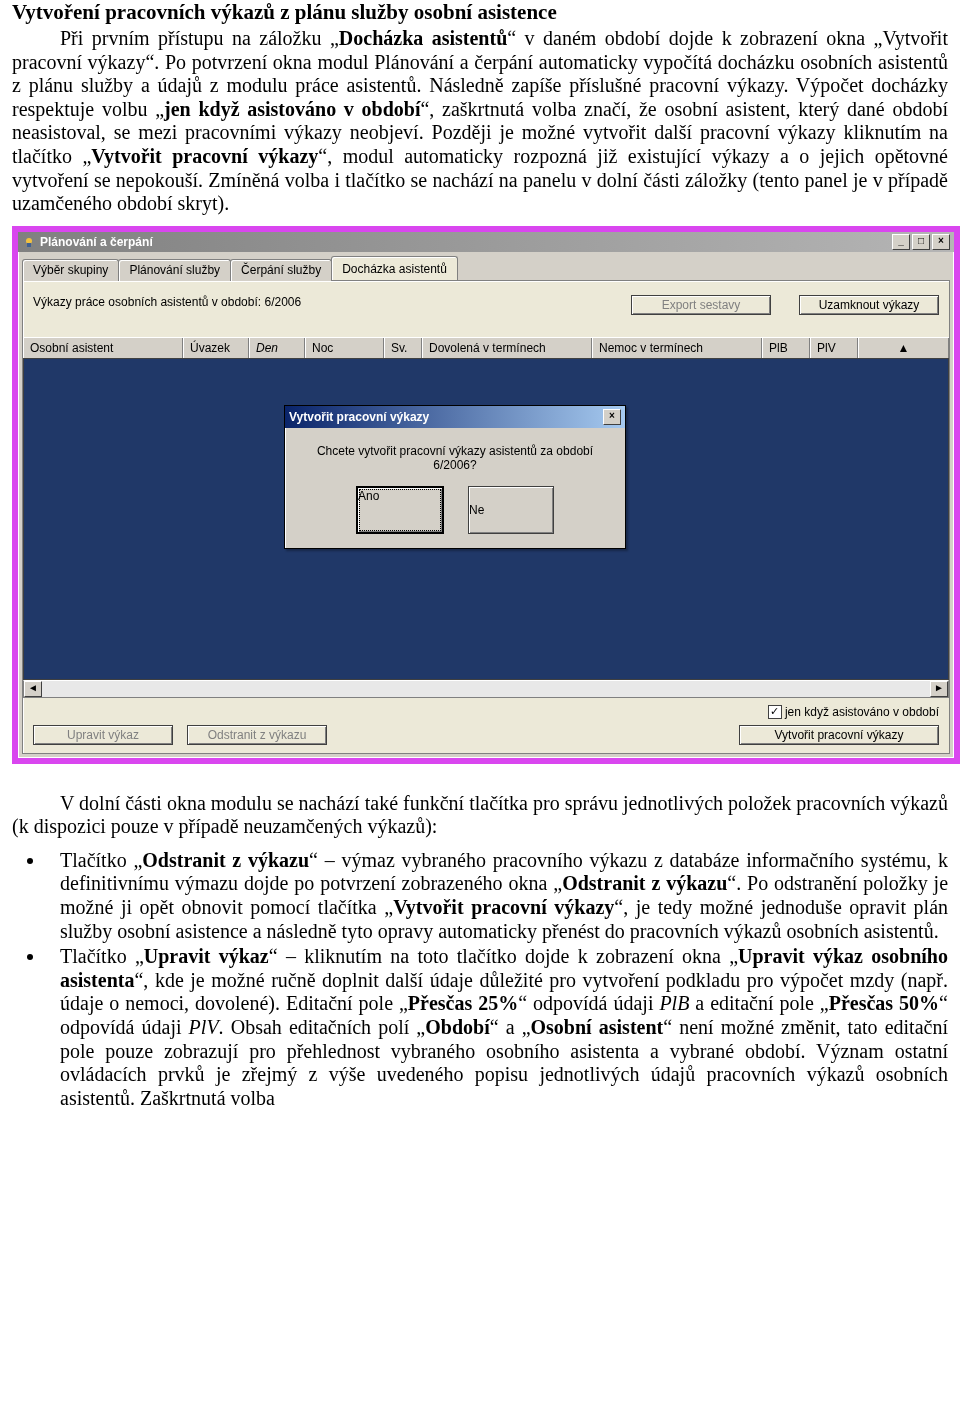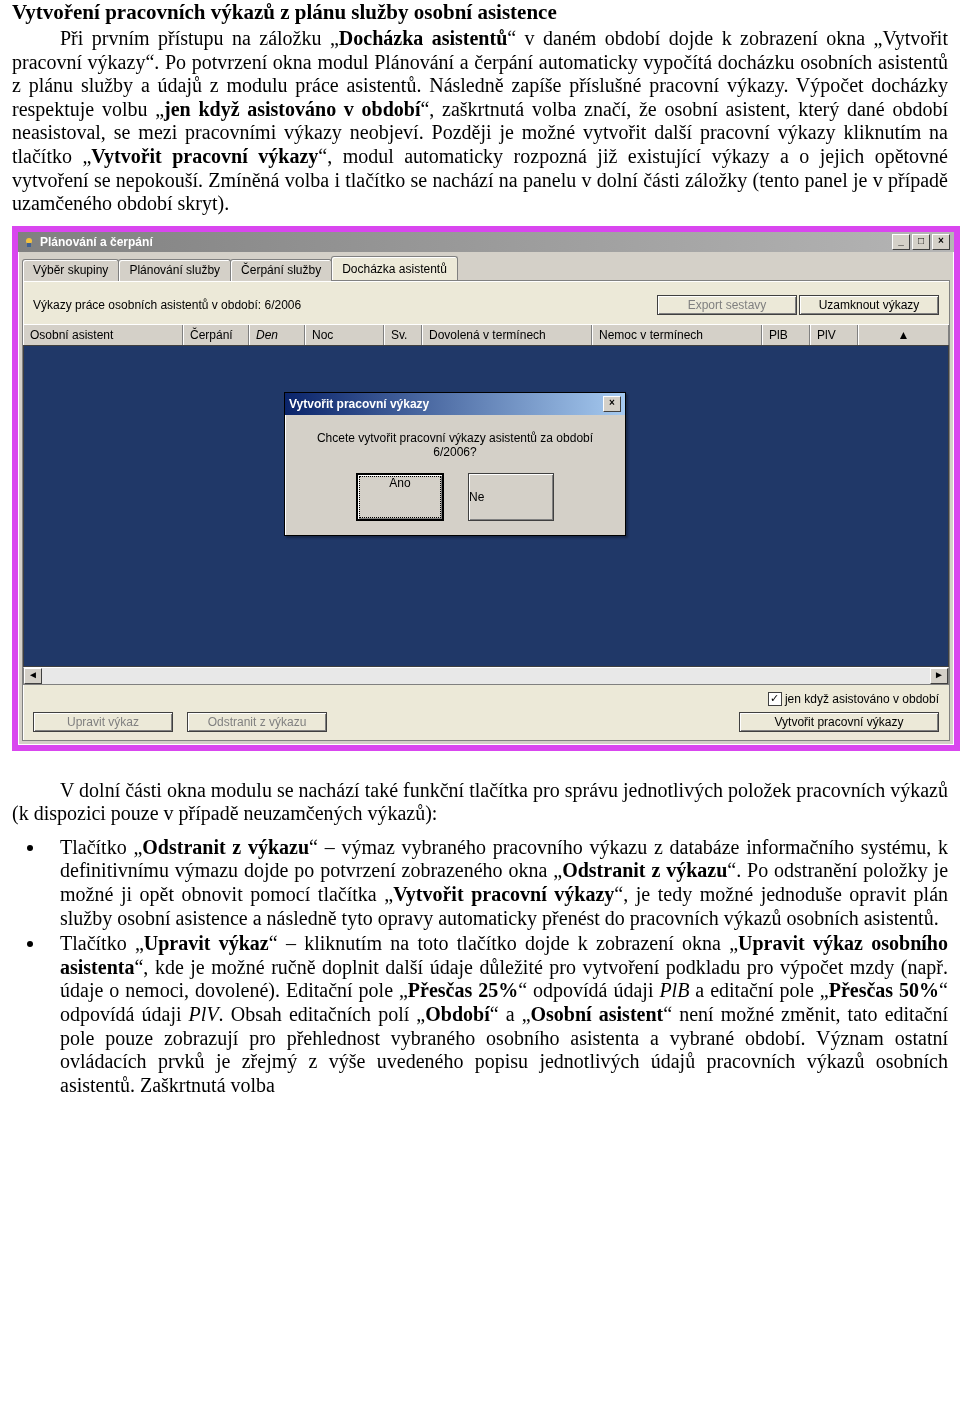--- a/index.html
+++ b/index.html
@@ -113,23 +113,22 @@
   }
   .tab-panel {
     background: #ece9d8;
     border: 1px solid #808080;
     box-shadow: inset 1px 1px 0 #fff;
     margin: 0 4px 4px 4px;
     padding-bottom: 6px;
   }
   .toolbar-row {
     display: flex;
-    align-items: center;
-    padding: 14px 10px 9px 10px;
-    gap: 2px;
+    padding: 14px 10px 22px 10px;
+    gap: 28px;
   }
   .toolbar-label { font-size: 12px; flex: 1; }
   .btn {
     font-family: Tahoma, Arial, sans-serif;
     font-size: 12px;
     padding: 2px 14px;
     background: #ece9d8;
     border: 1px solid #404040;
     box-shadow: inset 1px 1px 0 #fff, inset -1px -1px 0 #808080;
     min-width: 110px;
@@ -228,21 +227,21 @@
   }
   .modal-btns { display:flex; justify-content:center; gap:24px; padding: 0 0 14px 0;}
   .mbtn {
     width: 84px;
     padding: 16px 0;
     font-size:12px;
     background:#d4d0c8;
     border:1px solid #404040;
     box-shadow: inset 1px 1px 0 #fff, inset -1px -1px 0 #808080;
   }
-  .mbtn.default { outline: 1px dotted #000; outline-offset:-4px; border:2px solid #000; padding:1px 0;text-align:center; }
+  .mbtn.default { outline: 1px dotted #000; outline-offset:-4px; border:2px solid #000; padding:1px 0; }
 </style>
 </head>
 <body>
 
 <div class="page">
   <div class="heading">Vytvoření pracovních výkazů z plánu služby osobní asistence</div>
 
   <div class="para indent">
     <span>Při prvním přístupu na záložku „</span><span class="b">Docházka asistentů</span><span>“ v daném období dojde k zobrazení okna „Vytvořit pracovní výkazy“. Po potvrzení okna modul Plánování a čerpání automaticky vypočítá docházku osobních asistentů z plánu služby a údajů z modulu práce asistentů. Následně zapíše příslušné pracovní výkazy. Výpočet docházky respektuje volbu „</span><span class="b">jen když asistováno v období</span><span>“, zaškrtnutá volba značí, že osobní asistent, který dané období neasistoval, se mezi pracovními výkazy neobjeví. Později je možné vytvořit další pracovní výkazy kliknutím na tlačítko „</span><span class="b">Vytvořit pracovní výkazy</span><span>“, modul automaticky rozpozná již existující výkazy a o jejich opětovné vytvoření se nepokouší. Zmíněná volba i tlačítko se nachází na panelu v dolní části záložky (tento panel je v případě uzamčeného období skryt).</span>
   </div>
@@ -272,21 +271,21 @@
 
     <div class="tab-panel">
       <div class="toolbar-row">
         <span class="toolbar-label">Výkazy práce osobních asistentů v období: 6/2006</span>
         <div class="btn disabled">Export sestavy</div>
         <div class="btn">Uzamknout výkazy</div>
       </div>
 
       <div class="table-head">
         <div class="th asistent">Osobní asistent</div>
-        <div class="th uvazek">Čerpání</div>
+        <div class="th uvazek">Úvazek</div>
         <div class="th den">Den</div>
         <div class="th noc">Noc</div>
         <div class="th sv">Sv.</div>
         <div class="th dovolena">Dovolená v termínech</div>
         <div class="th nemoc">Nemoc v termínech</div>
         <div class="th plb">PlB</div>
         <div class="th plv">PlV</div>
         <div class="th scroll">▲</div>
       </div>
 

